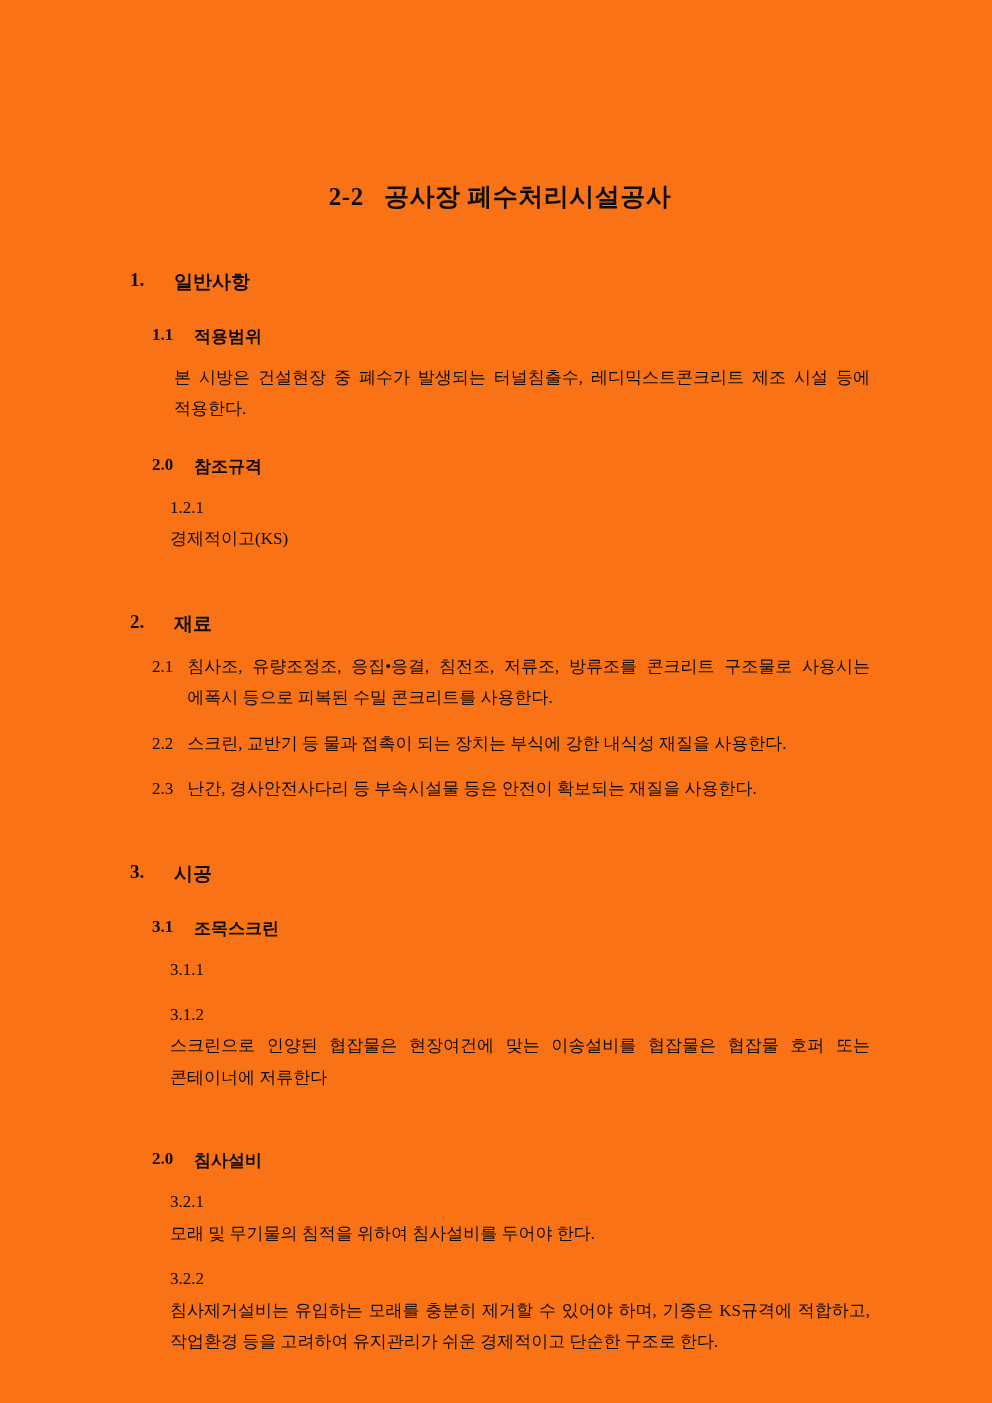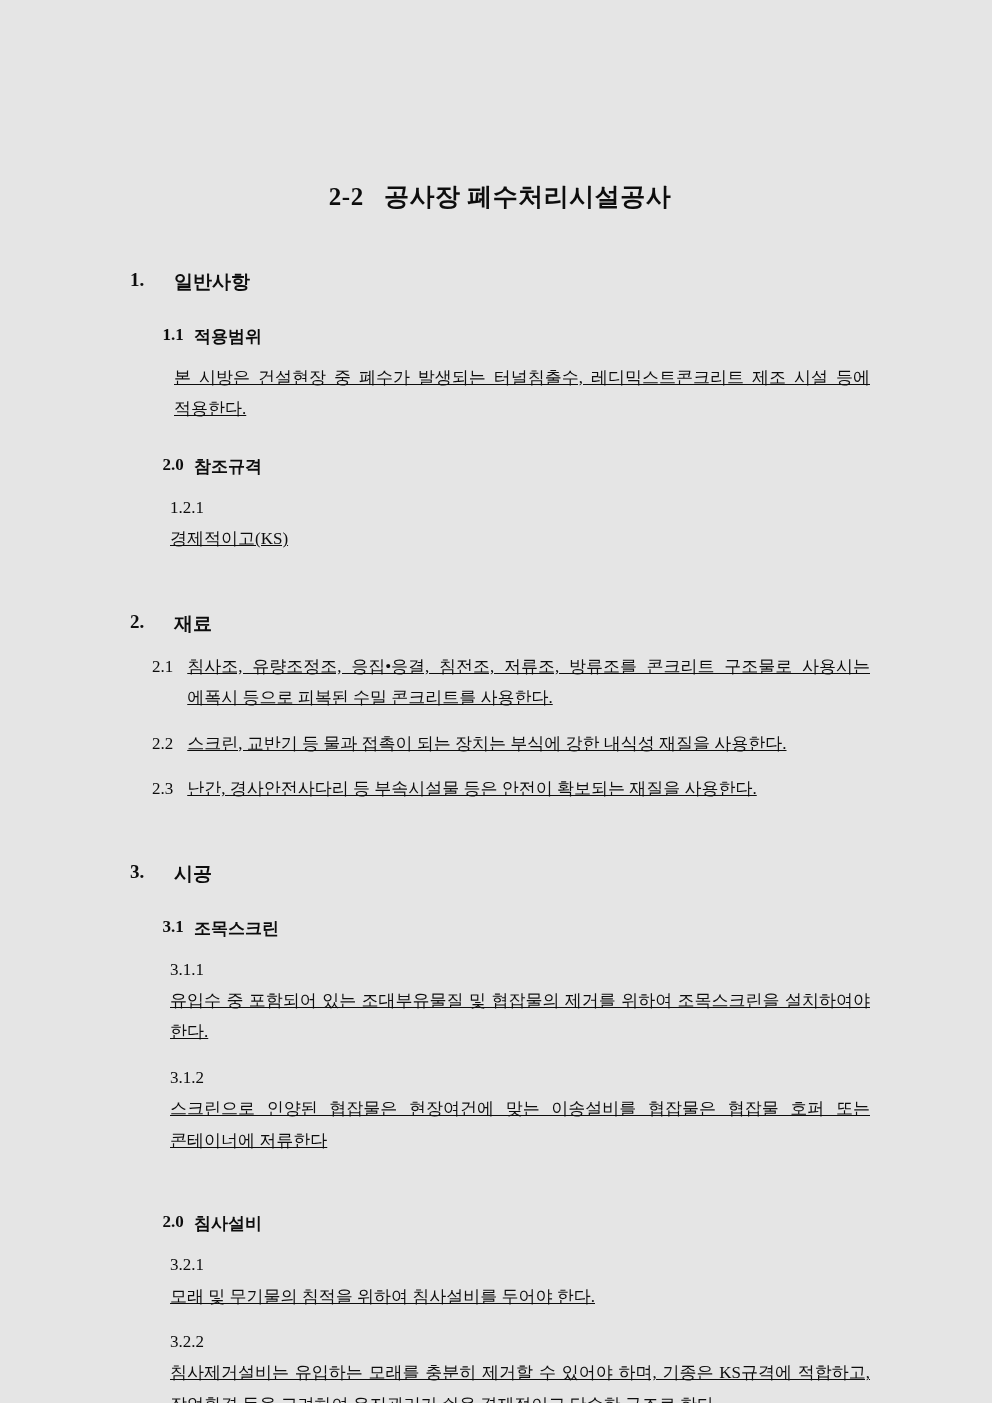--- a/index.html
+++ b/index.html
@@ -9,21 +9,21 @@
   }
   body {
     font-family: "Liberation Serif", "DejaVu Serif", serif;
     color: #0d0d0d;
   }
   .page {
     position: relative;
     width: 992px;
     height: 1403px;
     margin: 0 auto;
-    background: #e5e5e5;
+    background: #f97316;
     overflow: hidden;
   }
   .content {
     position: absolute;
     left: 130px;
     top: 0;
     width: 740px;
   }
   .doc-title {
     text-align: center;
@@ -47,21 +47,20 @@
   .sec-h2 {
     font-size: 17px;
     font-weight: bold;
     margin-top: 30px;
     display: flex;
     padding-left: 22px;
   }
   .sec-h2 .num {
     width: 42px;
     flex: 0 0 42px;
-    text-align: center;
   }
   .para {
     font-size: 17px;
     margin-top: 14px;
     display: flex;
     padding-left: 22px;
     line-height: 1.85;
   }
   .para.lvl3 {
     padding-left: 40px;
@@ -70,21 +69,20 @@
   .para .num {
     flex: 0 0 auto;
     padding-right: 14px;
     white-space: nowrap;
   }
   .para .txt {
     flex: 1 1 auto;
     text-align: justify;
     text-justify: inter-character;
     word-break: keep-all;
-    text-decoration: underline;
   }
   .para.plain {
     padding-left: 44px;
   }
   .para.plain .txt {
     text-align: justify;
   }
   .spacer-md { height: 26px; }
 </style>
 </head>
@@ -138,21 +136,20 @@
       <span class="num">3.</span>
       <span>시공</span>
     </div>
 
     <div class="sec-h2">
       <span class="num">3.1</span>
       <span>조목스크린</span>
     </div>
     <div class="para lvl3">
       <span class="num">3.1.1</span>
-      <span class="txt">유입수 중 포함되어 있는 조대부유물질 및 협잡물의 제거를 위하여 조목스크린을 설치하여야 한다.</span>
     </div>
     <div class="para lvl3">
       <span class="num">3.1.2</span>
       <span class="txt">스크린으로 인양된 협잡물은 현장여건에 맞는 이송설비를 협잡물은 협잡물 호퍼 또는 콘테이너에 저류한다</span>
     </div>
 
     <div class="spacer-md"></div>
 
     <div class="sec-h2">
       <span class="num">2.0</span>

